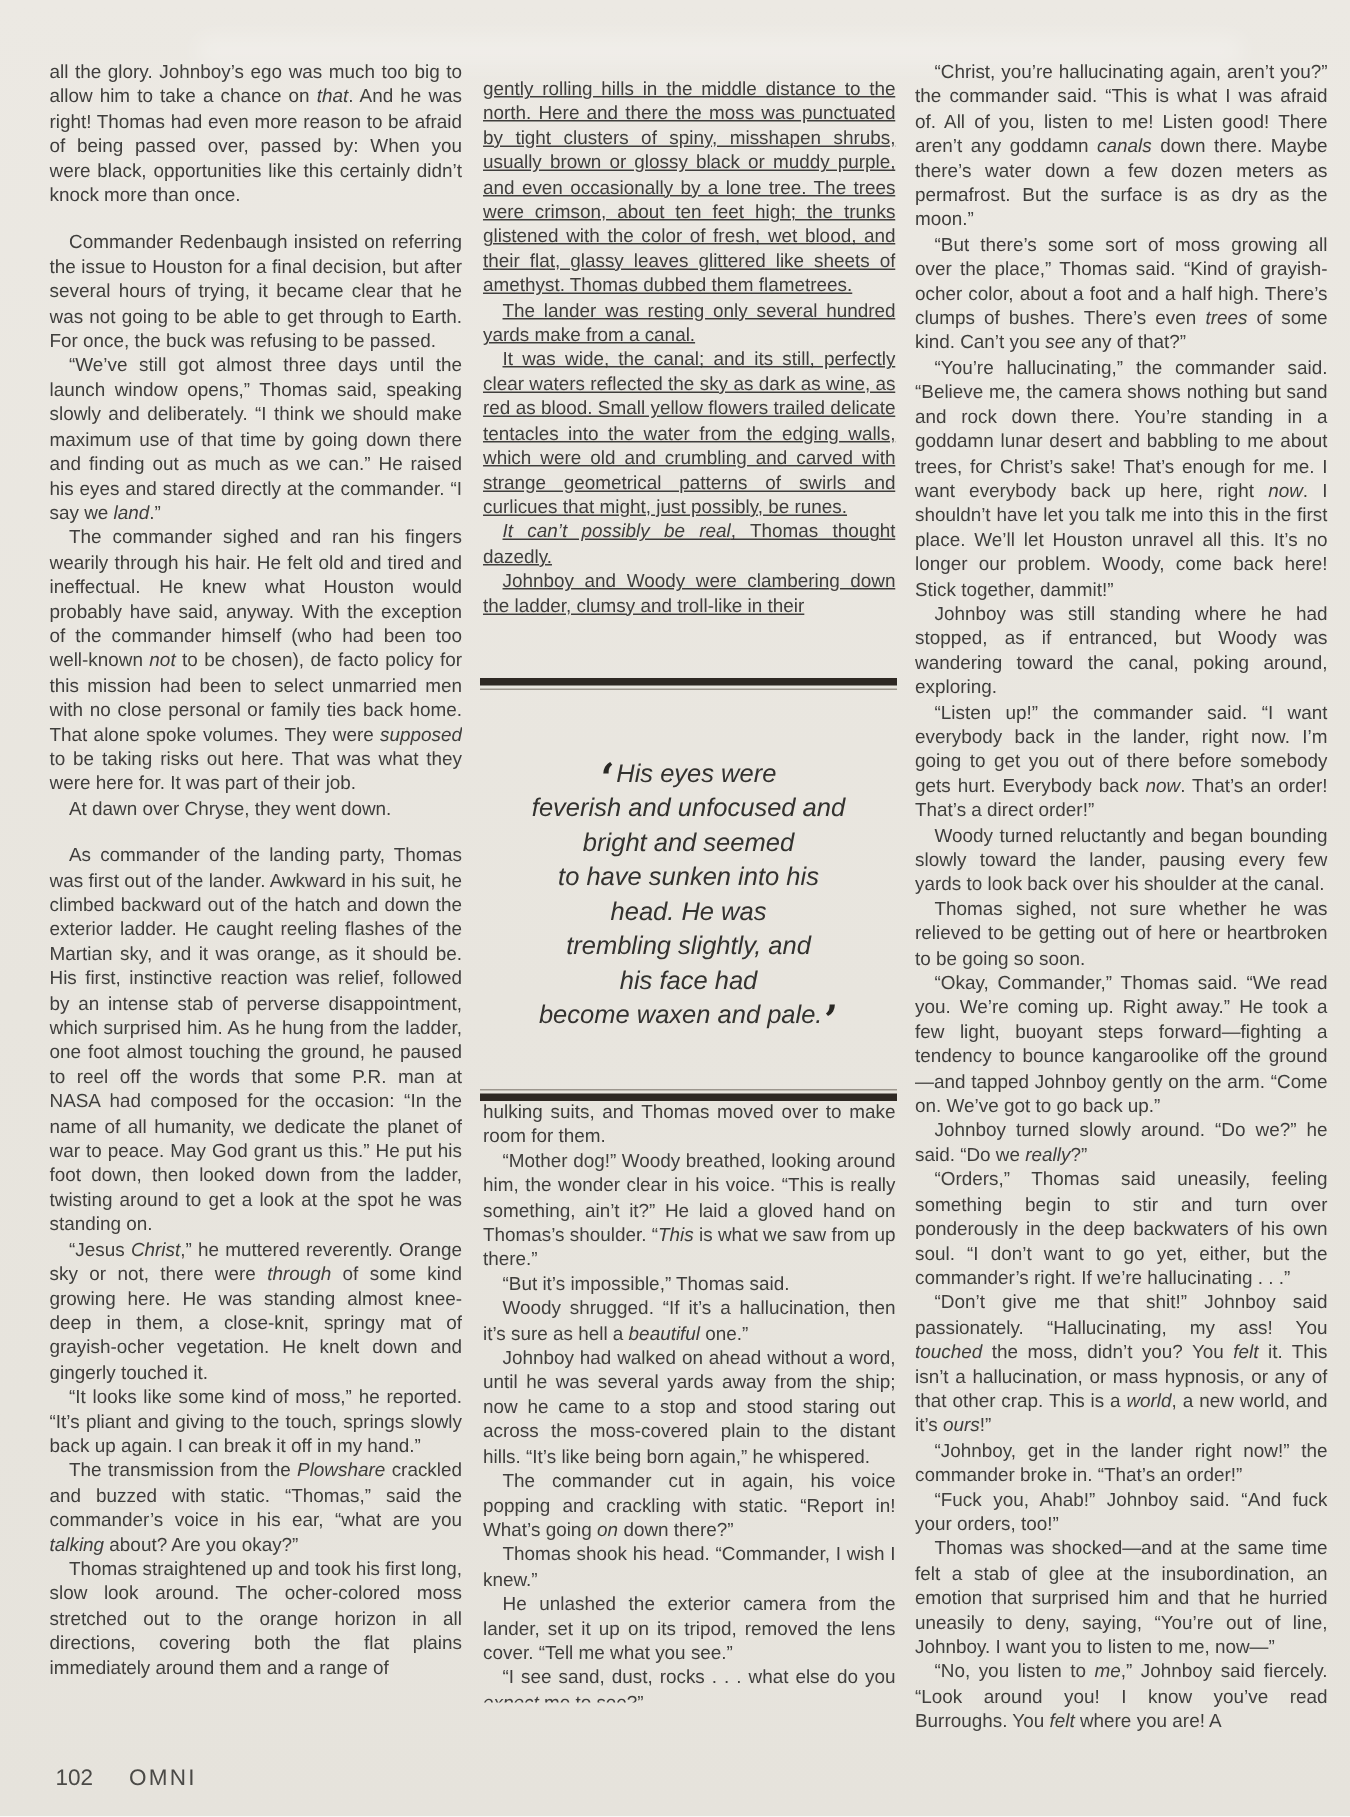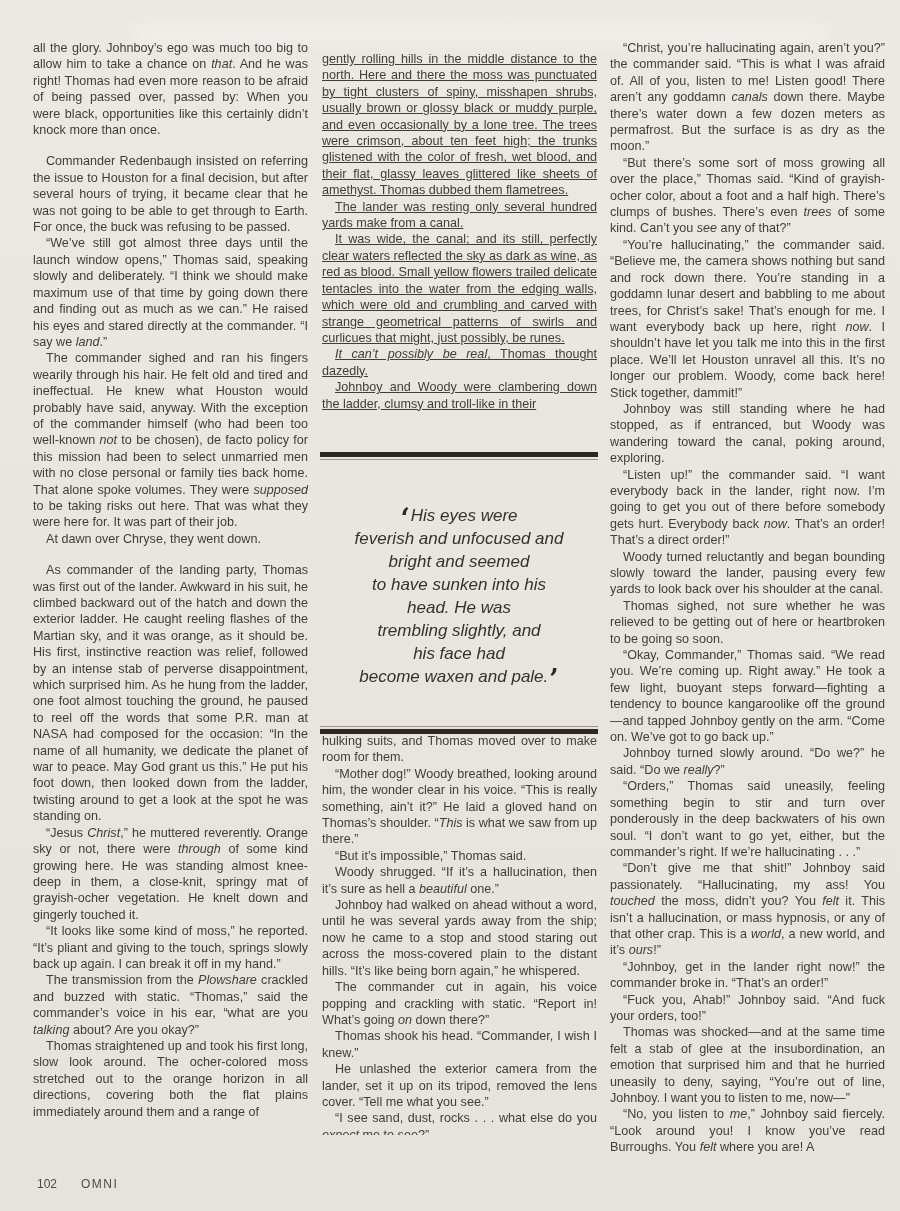--- a/index.html
+++ b/index.html
@@ -50,21 +50,21 @@
     font-size:27px;
     line-height:0;
     vertical-align:-7px;
     color:#2a2925;
   }
   .qmark.open{margin-right:1px;}
   .qmark.close{margin-left:1px;}
 
   .footer{
     position:absolute;left:37px;top:1177px;
-    font-size:12px;color:#4b4a47;
+    font-size:15px;color:#4b4a47;
   }
   .footer .pageno{margin-right:24px;}
   .footer .mag{letter-spacing:1.5px;}
 
   
   .ghost-band{
     position:absolute;left:130px;top:24px;width:700px;height:20px;
     background:rgba(255,255,255,0.25);
     filter:blur(7px);
     border-radius:10px;

